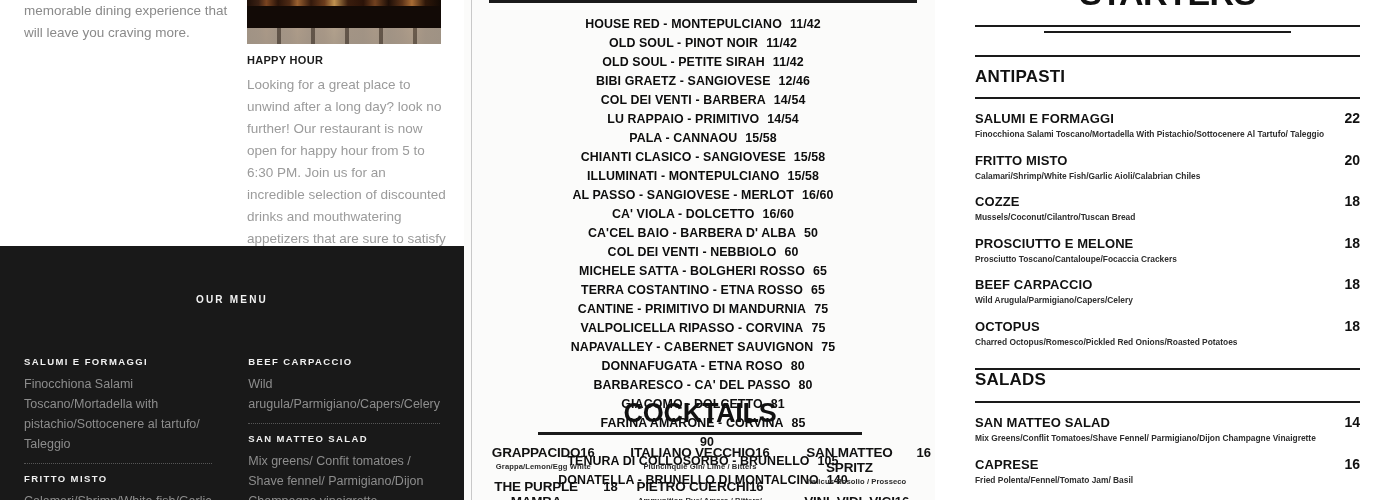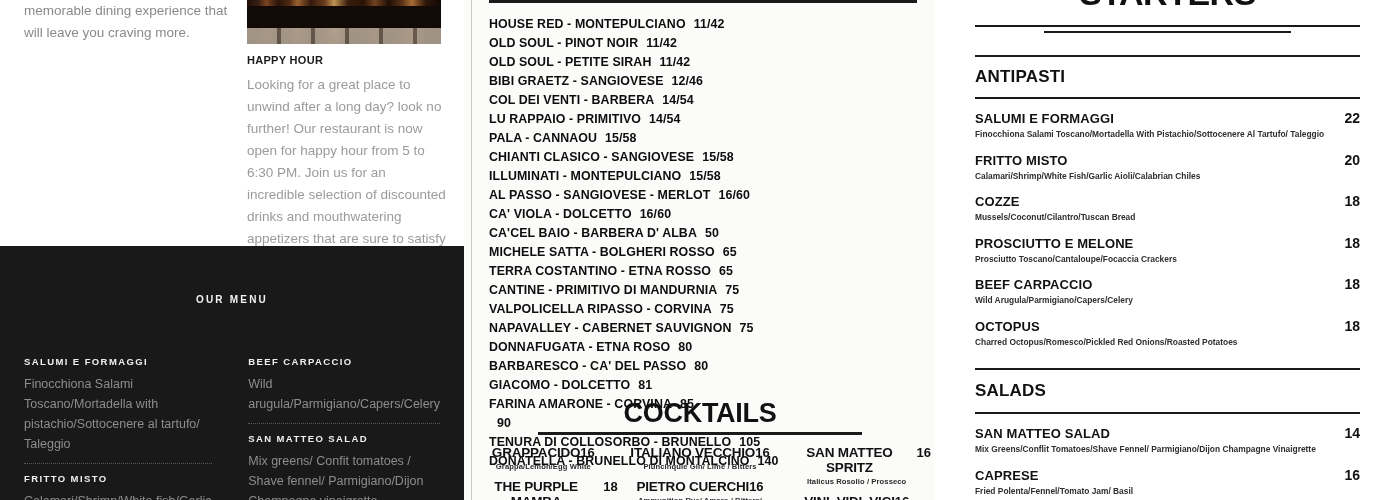--- a/index.html
+++ b/index.html
@@ -87,21 +87,21 @@
 
   .sec-head {
     text-align: center;
     font-size: 26px; font-weight: 700; letter-spacing: -0.4px; color: #111;
   }
   .rule-thick { height: 3px; background: #1a1a1a; }
   .rule-thin  { height: 2px; background: #1a1a1a; }
 
   .wine-block { padding: 0 8px; }
   .drow {
-    display: flex; align-items: baseline; justify-content: flex-start;
+    display: flex; align-items: baseline; justify-content: center;
     font-size: 12.4px; font-weight: 700; color: #0d0d0d;
     letter-spacing: .1px; line-height: 19px;
   }
   .drow .nm { white-space: nowrap; }
   .drow .pr { white-space: nowrap; padding-left: 8px; font-weight: 700; }
 
   .divider-v {
     position: absolute; left: 466px; top: 0; bottom: 0; width: 1px; background: #c9c9c9;
   }
 
@@ -350,20 +350,24 @@
         </div>
         <div class="drow">
           <span class="nm">CA' VIOLA - DOLCETTO</span>
           <span class="pr">16/60</span>
         </div>
         <div class="drow">
           <span class="nm">CA'CEL BAIO - BARBERA D' ALBA</span>
           <span class="pr">50</span>
         </div>
         <div class="drow">
+          <span class="nm">COL DEI VENTI - NEBBIOLO</span>
+          <span class="pr">60</span>
+        </div>
+        <div class="drow">
           <span class="nm">MICHELE SATTA - BOLGHERI ROSSO</span>
           <span class="pr">65</span>
         </div>
         <div class="drow">
           <span class="nm">TERRA COSTANTINO - ETNA ROSSO</span>
           <span class="pr">65</span>
         </div>
         <div class="drow">
           <span class="nm">CANTINE - PRIMITIVO DI MANDURNIA</span>
           <span class="pr">75</span>
@@ -518,21 +522,21 @@
       <div class="fitem">
         <div class="fline">
           <span class="fname">OCTOPUS</span>
           <span class="fprice">18</span>
         </div>
         <div class="fdesc">Charred Octopus/Romesco/Pickled Red Onions/Roasted Potatoes</div>
       </div>
 
       <div style="margin-top:20px;">
         <div class="cat-rule"></div>
-        <div class="cat-head" style="margin-top:11px;">SALADS</div>
+        <div class="cat-head" style="">SALADS</div>
         <div class="cat-rule" style="margin-top:11px;"></div>
       </div>
 
       <div class="fitem">
         <div class="fline">
           <span class="fname">SAN MATTEO SALAD</span>
           <span class="fprice">14</span>
         </div>
         <div class="fdesc">Mix Greens/Conflit Tomatoes/Shave Fennel/ Parmigiano/Dijon Champagne Vinaigrette</div>
       </div>

